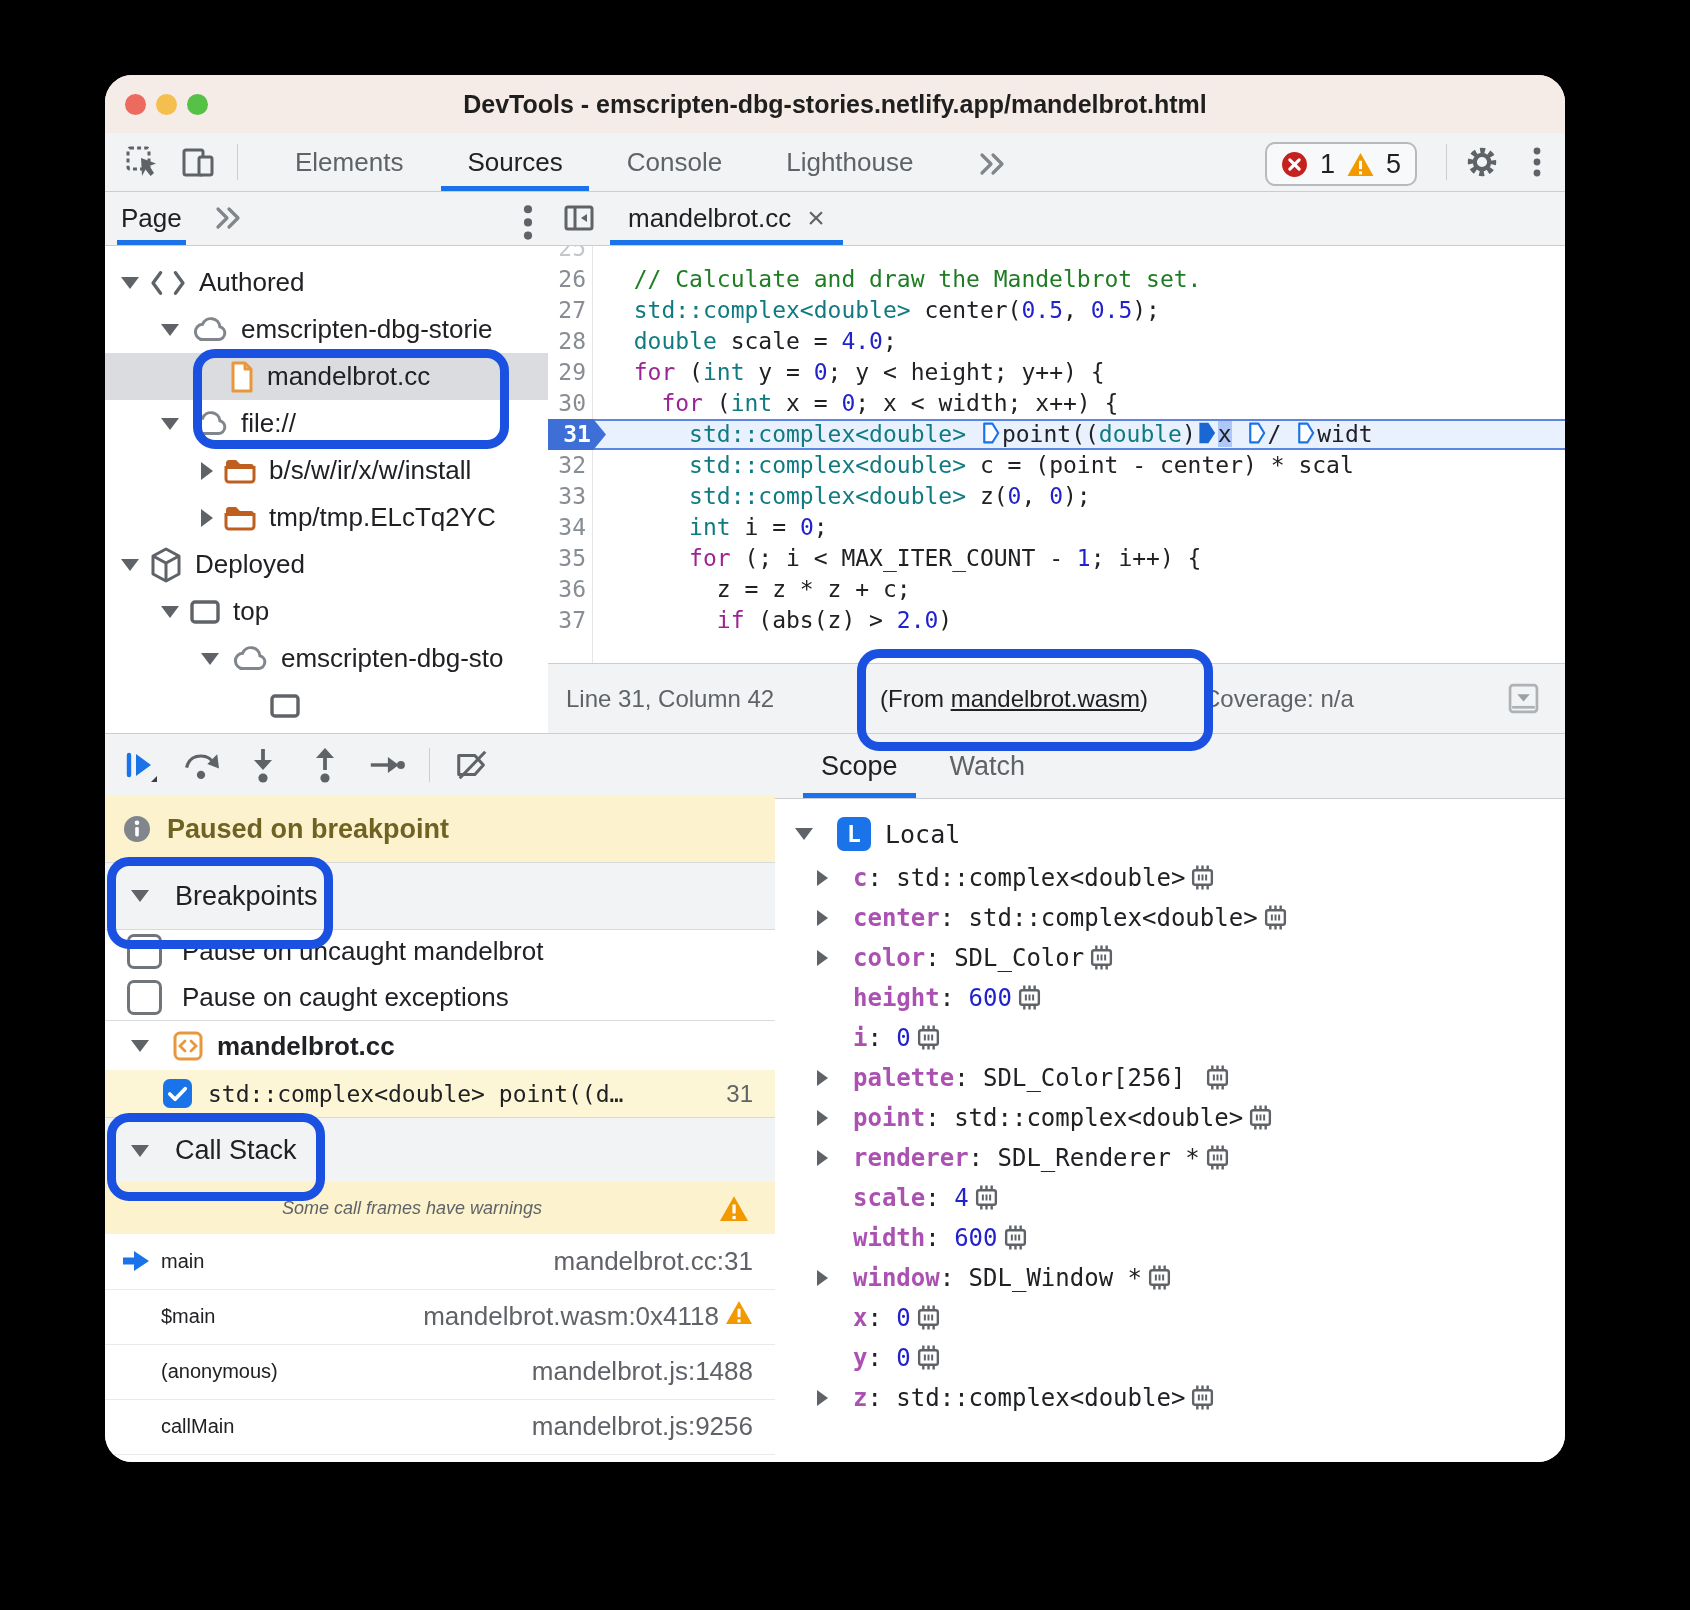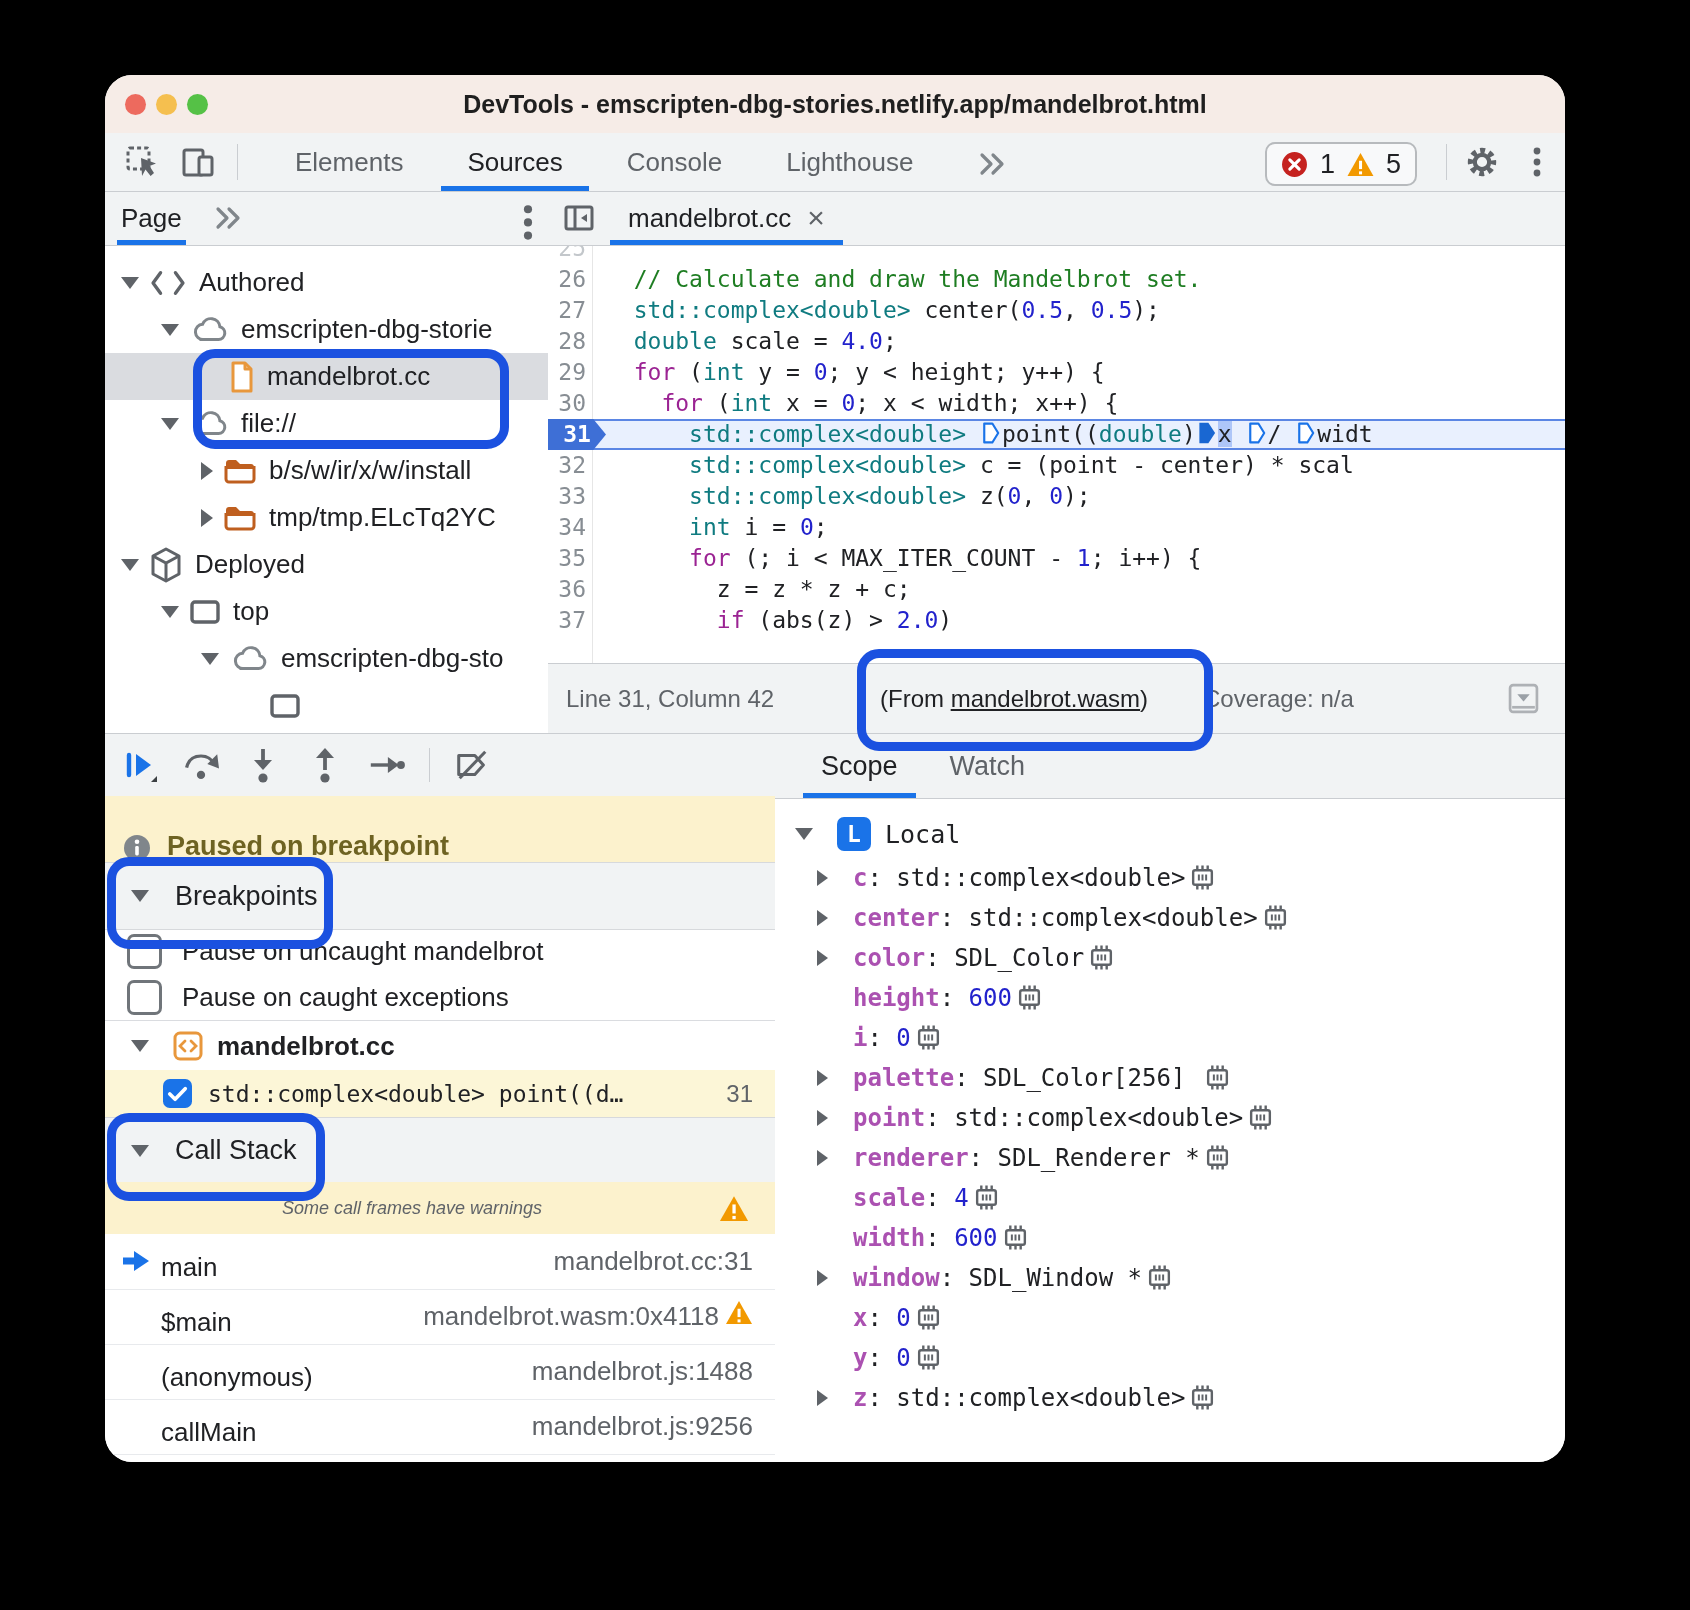--- a/index.html
+++ b/index.html
@@ -68,21 +68,21 @@
   .st-origin{position:absolute;left:332px;top:0;line-height:69px;color:#202124;white-space:pre;}
   .st-origin .lnk{text-decoration:underline;}
   .st-cov{position:absolute;left:655px;top:0;line-height:69px;}
   .st-ic{position:absolute;right:26px;top:19px;width:31px;height:31px;}
   
   .dbgpane{position:absolute;left:0;top:658px;width:670px;bottom:0;background:#fff;border-right:1px solid #cacdd1;border-top:1px solid #cacdd1;overflow:hidden;}
   .dbg-toolbar{position:absolute;left:0;top:0;right:0;height:62px;background:#f1f3f4;border-bottom:1px solid #cacdd1;display:flex;align-items:center;padding-left:14px;gap:22px;}
   .dbtn{width:40px;height:40px;display:flex;align-items:center;justify-content:center;}
   .dbtn svg{width:36px;height:36px;}
   .dbg-div{width:1px;height:34px;background:#cacdd1;}
-  .paused{position:absolute;left:0;top:62px;right:0;height:66px;background:#fcf2cd;display:flex;align-items:flex-end;gap:16px;padding-left:18px;}
+  .paused{position:absolute;left:0;top:62px;right:0;height:66px;background:#fcf2cd;display:flex;align-items:center;gap:16px;padding-left:18px;}
   .paused .msg{font-size:27px;font-weight:bold;color:#6e6322;}
   .paused svg{width:28px;height:28px;}
   .sec-head{position:absolute;left:0;right:0;background:#f1f3f4;border-top:1px solid #d7d9dc;border-bottom:1px solid #d7d9dc;display:flex;align-items:center;padding-left:26px;gap:16px;}
   .sec-head .t{font-size:27px;color:#202124;}
   .bp-head{top:128px;height:66px;}
   .cs-head{top:383px;height:65px;}
   .excrow{position:absolute;left:0;right:0;height:46px;display:flex;align-items:center;gap:20px;padding-left:22px;}
   .cb-off{width:29px;height:29px;border:3px solid #70757a;border-radius:7px;background:#fff;flex:none;}
   .excrow .lb{font-size:26px;color:#202124;}
   .excsep{position:absolute;left:0;right:0;top:286px;height:1px;background:#dadce0;}
@@ -92,21 +92,21 @@
   .bpentry{position:absolute;left:0;right:0;top:336px;height:47px;background:#fcf6d7;display:flex;align-items:center;gap:16px;padding-left:58px;}
   .bpentry svg{width:29px;height:29px;flex:none;}
   .bpentry .code{font-family:"DejaVu Sans Mono",monospace;font-size:23px;color:#202124;white-space:nowrap;overflow:hidden;flex:1;}
   .bpentry .ln{font-size:24px;color:#5f6368;padding-right:22px;}
   .warnbar{position:absolute;left:0;right:0;top:448px;height:52px;background:#fcf2cd;display:flex;align-items:center;}
   .warnbar .t{flex:1;text-align:center;font-style:italic;font-size:18px;color:#5f6368;}
   .warnbar svg{width:30px;height:27px;margin-right:26px;}
   #frames{position:absolute;left:0;right:0;top:500px;bottom:0;}
   .frow{position:absolute;left:0;right:0;height:55px;border-bottom:1px solid #e8eaed;}
   .frow .arrow{position:absolute;left:16px;top:15px;width:30px;height:24px;}
-  .frow .nm{position:absolute;left:56px;top:6px;line-height:55px;font-size:26px;color:#202124;}
+  .frow .nm{position:absolute;left:56px;top:0;line-height:55px;font-size:20px;color:#202124;}
   .frow .loc{position:absolute;right:22px;top:0;line-height:55px;font-size:26px;color:#5f6368;display:flex;align-items:center;gap:6px;}
   .frow .loc svg{width:28px;height:25px;}
   
   .scopepane{position:absolute;left:670px;top:658px;right:0;bottom:0;background:#fff;border-top:1px solid #cacdd1;overflow:hidden;}
   .scope-tabs{position:absolute;left:0;top:0;right:0;height:64px;background:#f1f3f4;border-bottom:1px solid #cacdd1;display:flex;padding-left:28px;gap:16px;}
   .stab{position:relative;height:64px;line-height:64px;font-size:27px;color:#5f6368;padding:0 18px;}
   .stab.sel{color:#202124;}
   .stab.sel:after{content:"";position:absolute;left:0;right:0;bottom:0;height:5px;background:#1a73e8;}
   #scopebody{position:absolute;left:0;top:64px;right:0;bottom:0;font-family:"DejaVu Sans Mono",monospace;}
   .local{position:absolute;left:20px;top:16px;height:40px;display:flex;align-items:center;gap:14px;}

